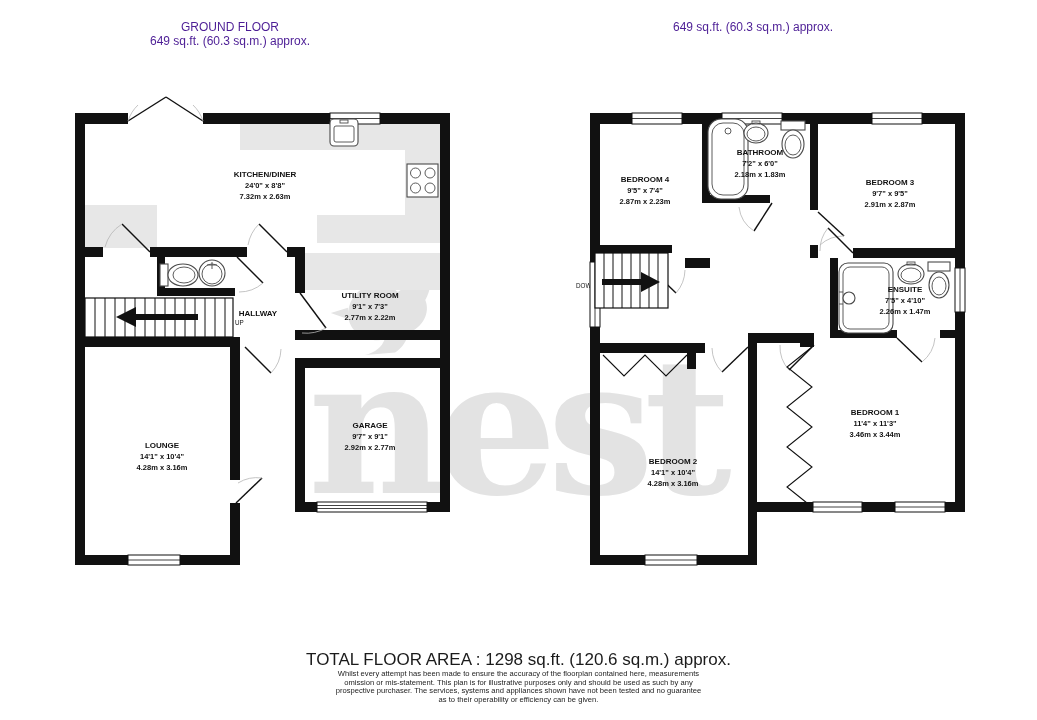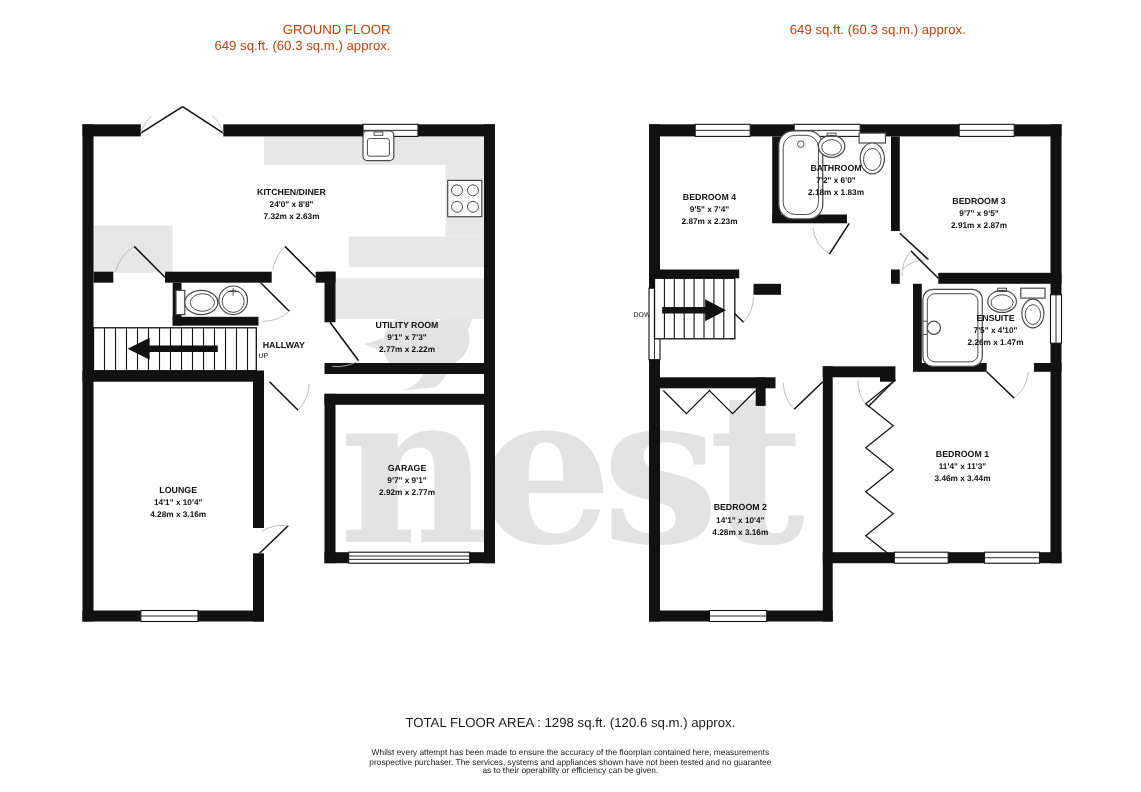--- a/index.html
+++ b/index.html
@@ -1,30 +1,30 @@
 <!DOCTYPE html>
 <html><head>
 <meta charset="utf-8">
 <style>
   html,body{margin:0;padding:0;}
   body{width:1037px;height:720px;position:relative;background:#ffffff;overflow:hidden;
        font-family:"Liberation Sans",sans-serif;}
-  .hdr{position:absolute;text-align:right;color:#c2410c;font-size:12px;line-height:14px;}
+  .hdr{position:absolute;text-align:center;color:#4c1d95;font-size:12px;line-height:14px;}
   #gf-header{left:105px;top:20px;width:250px;}
   #ff-header{left:628px;top:20px;width:250px;}
   .plan{position:absolute;top:95px;width:400px;height:480px;z-index:2;}
   #gf-plan{left:60px;}
   #ff-plan{left:575px;}
   #watermark{position:absolute;left:280px;top:190px;width:470px;height:320px;z-index:1;}
   #watermark .wm-text{position:absolute;left:0;right:0;bottom:-12px;text-align:center;
       font-family:"DejaVu Serif",serif;font-weight:bold;font-size:190px;line-height:190px;
       letter-spacing:-10px;color:#e3e3e3;}
   #watermark .wm-bird{position:absolute;left:45px;top:60px;}
   #footer{position:absolute;left:0;right:0;top:650px;text-align:center;z-index:3;color:#1b1b1b;}
-  #footer .total{font-size:12px;margin-bottom:16px;}
+  #footer .total{font-size:17px;margin-bottom:0;}
   #footer .disc{font-size:7.6px;line-height:8.6px;color:#222;text-align:center;}
   svg text{font-family:"Liberation Sans",sans-serif;fill:#111;}
   .rname{font-size:8px;font-weight:bold;}
   .rdim{font-size:7.5px;font-weight:bold;}
   .small{font-size:6.3px;}
   .wall{fill:#111;}
   .win{fill:#fff;stroke:#111;stroke-width:1;}
   .winline{stroke:#111;stroke-width:0.8;}
   .counter{fill:#e7e7e7;}
   .fix{fill:#fff;stroke:#4a4a4a;stroke-width:1.1;}
@@ -372,16 +372,17 @@
       <text class="rdim" x="98" y="380">14'1" x 10'4"</text>
       <text class="rdim" x="98" y="391">4.28m x 3.16m</text>
     </g>
   </g>
 </svg>
 
 <div id="footer">
   <div class="total">TOTAL FLOOR AREA : 1298 sq.ft. (120.6 sq.m.) approx.</div>
   <div class="disc">
     <div>Whilst every attempt has been made to ensure the accuracy of the floorplan contained here, measurements</div>
+    <div>omission or mis-statement. This plan is for illustrative purposes only and should be used as such by any</div>
     <div>prospective purchaser. The services, systems and appliances shown have not been tested and no guarantee</div>
     <div>as to their operability or efficiency can be given.</div>
   </div>
 </div>
 
 </body></html>

